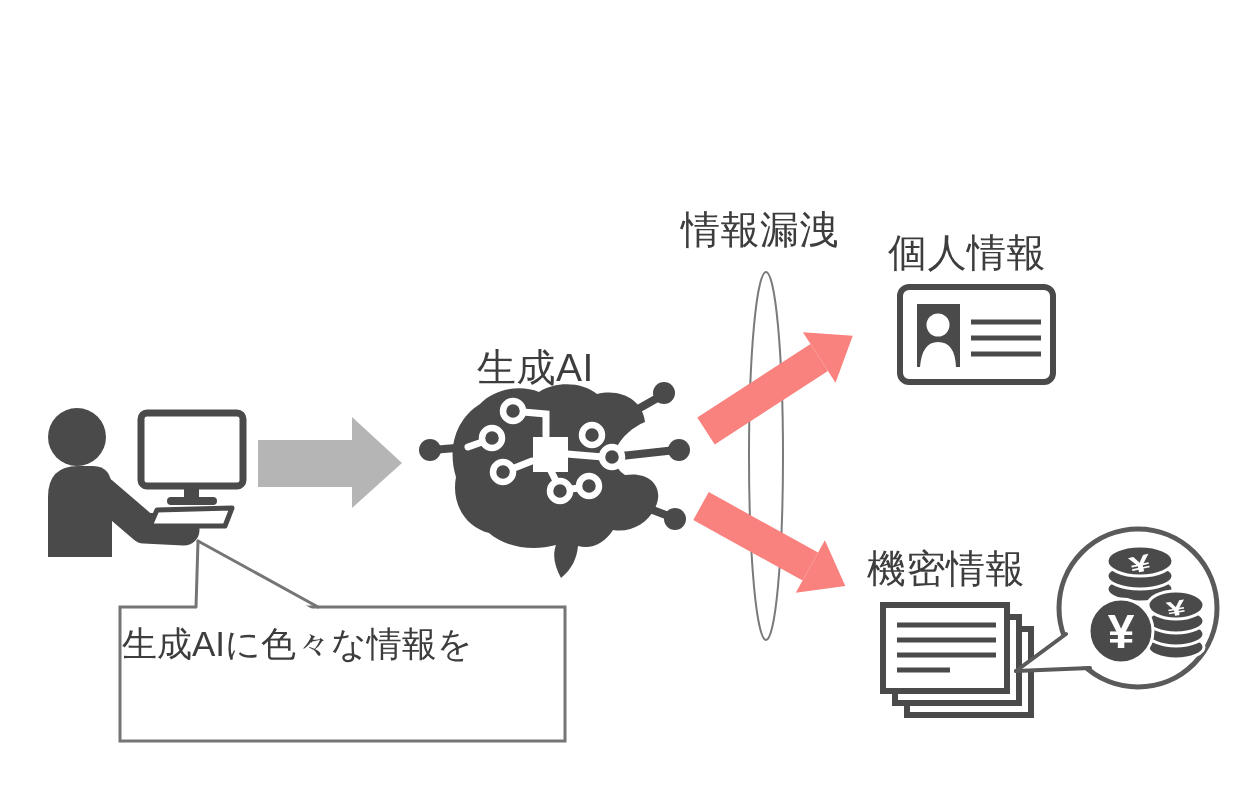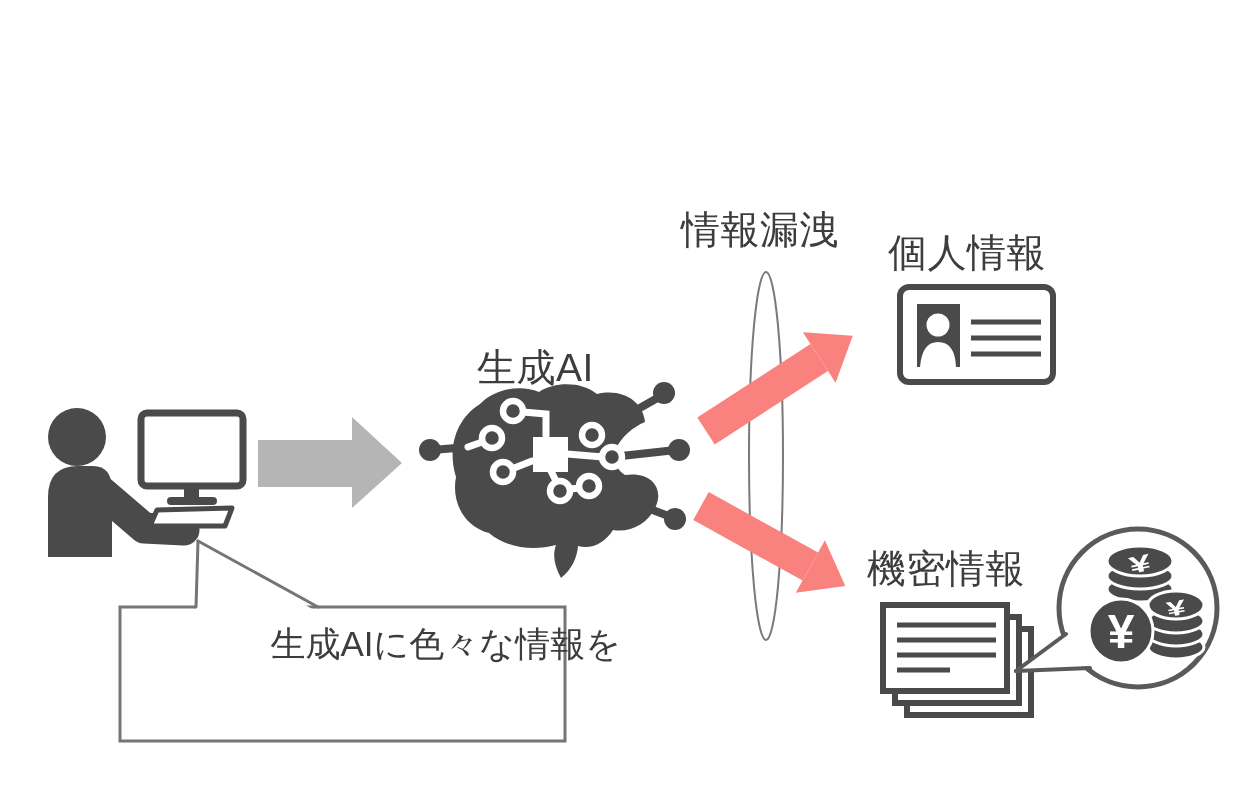--- a/index.html
+++ b/index.html
@@ -14,21 +14,21 @@
   }
   .node-label{
     font-size:39px;color:#3d3d3d;white-space:nowrap;letter-spacing:0.5px;
   }
   #label-user{left:72px;top:332px;}
   #label-ai{left:477px;top:328px;margin-top:13px;}
   #label-leak{left:681px;top:203px;}
   #label-personal{left:888px;top:226px;font-family:Liberation Serif, serif;}
   #label-confidential{left:867px;top:542px;}
   #bubble-text{
-    left:122px;top:620px;width:499px;text-align:right;
+    left:122px;top:620px;width:499px;text-align:left;
     font-size:35px;color:#3d3d3d;line-height:1.37;white-space:nowrap;
   }
   svg{position:absolute;left:0;top:0;}
 </style>
 </head>
 <body>
 
 <div id="stage">
 
   <svg width="1251" height="789" viewBox="0 0 1251 789">

